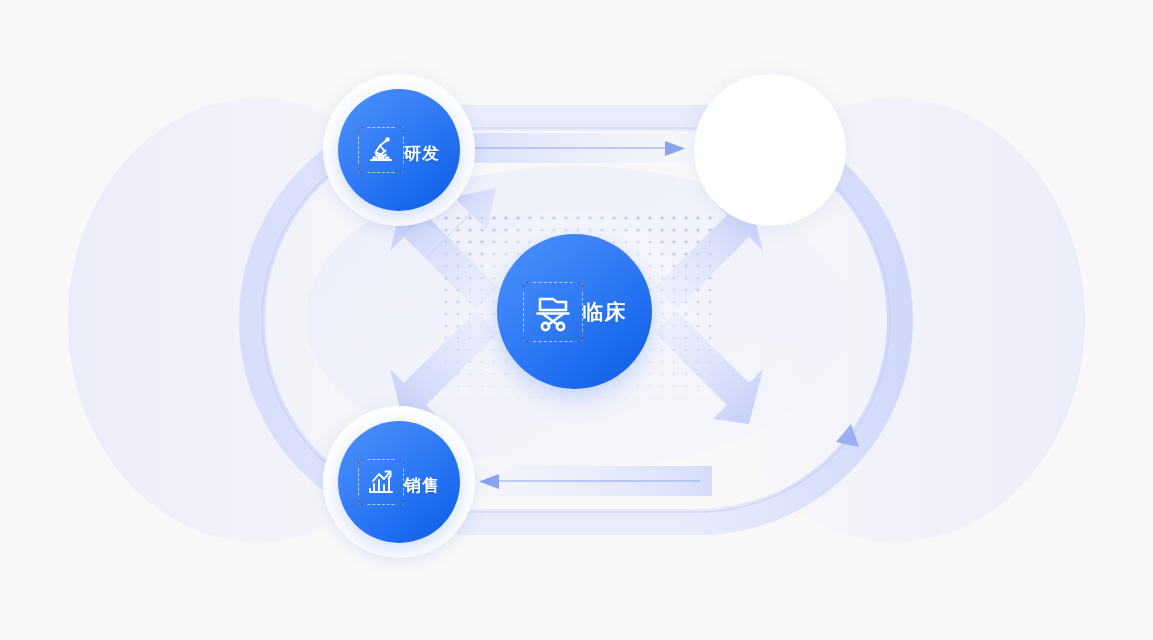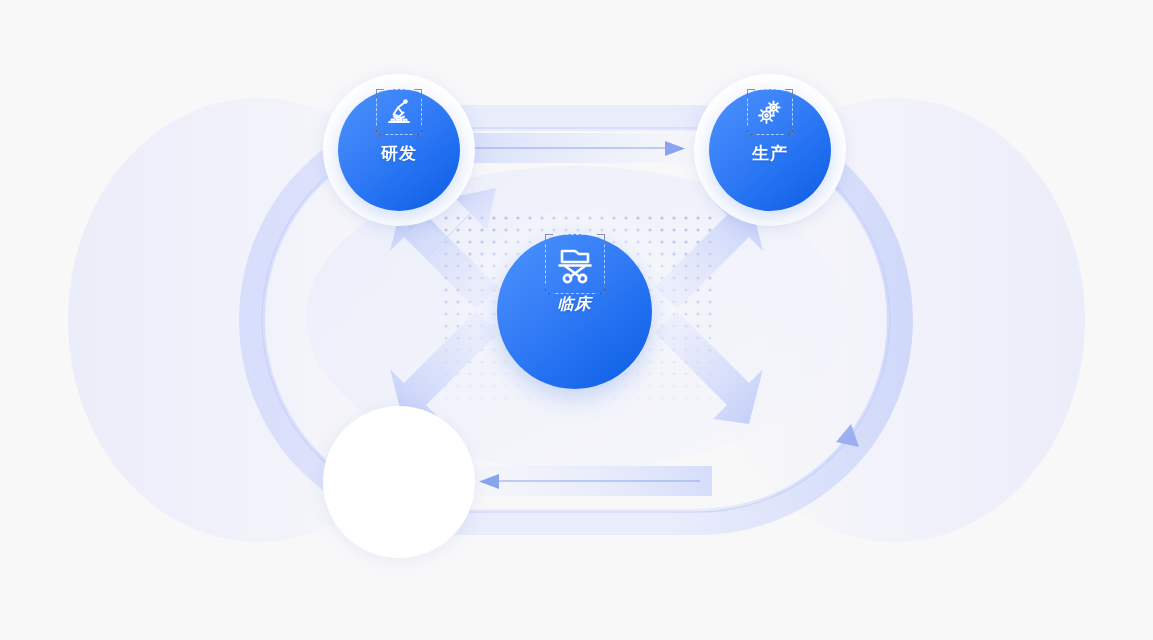--- a/index.html
+++ b/index.html
@@ -39,22 +39,23 @@
     border-radius: 50%;
     background: #ffffff;
     box-shadow: 0 2px 18px rgba(90,120,200,0.10);
   }
   .node-disc {
     position: absolute;
     border-radius: 50%;
     background: linear-gradient(140deg, #4a92fb 0%, #3b82f8 32%, #1f6ef0 70%, #0c5ce0 100%);
     box-shadow: 0 6px 20px rgba(30,90,220,0.22);
     display: flex;
-    flex-direction: column;
+    flex-direction: row;
     align-items: center;
+    justify-content: center;
   }
   .icon-frame {
     position: relative;
     border: 1px dashed rgba(255,255,255,0.62);
     display: flex;
     align-items: center;
     justify-content: center;
     box-sizing: border-box;
   }
   .icon-frame .cnr {
@@ -84,21 +85,21 @@
   .node-outer .icon-frame { width: 46px; height: 46px; }
   .node-outer .node-label { font-size: 17px; margin-top: 7px; }
 
   
   #node-center { left: 497px; top: 234px; width: 155px; height: 155px; }
   #node-center .node-disc {
     width: 155px; height: 155px; left: 0; top: 0;
     box-shadow: 0 8px 26px rgba(25,85,220,0.26);
   }
   #node-center .icon-frame { width: 60px; height: 60px; }
-  #node-center .node-label { font-size: 16px; margin-top: 0; font-style: italic; }
+  #node-center .node-label { font-size: 21px; margin-top: 0; }
 </style>
 </head>
 <body>
 
 <div id="stage">
 
   <svg id="bg-svg" viewBox="0 0 1153 640">
     <defs>
       <linearGradient id="blobL" x1="0" y1="0" x2="1" y2="0">
         <stop offset="0%" stop-color="#e6e8fa" stop-opacity="0.72"></stop>
@@ -222,49 +223,43 @@
           <path d="M21.5 24.5 h3 v2.5 h-3 z"></path>
           <path d="M15 22.5 h4 v4.5 h-4 z"></path>
         </svg>
       </div>
       <div class="node-label">研发</div>
     </div>
   </div>
 
   <div class="node node-outer" id="node-produce" style="left:694px; top:74px; width:152px; height:152px;">
     <div class="node-halo"></div>
+  </div>
+
+  <div class="node node-outer" id="node-sales" style="left:323px; top:406px; width:152px; height:152px;">
+    <div class="node-halo"></div>
     <div class="node-disc">
       <div class="icon-frame">
         <span class="cnr tl"></span>
           <span class="cnr tr"></span>
         <span class="cnr bl"></span>
           <span class="cnr br"></span>
-        <svg width="34" height="34" viewBox="0 0 34 34" fill="none" stroke="#ffffff" stroke-width="1.8" stroke-linecap="round" stroke-linejoin="round">
-          <g transform="translate(20.5,12.5)">
-            <circle r="3.2"></circle>
-            <circle r="1.1"></circle>
-            <path d="M0 -6.2 v2 M0 6.2 v-2 M-6.2 0 h2 M6.2 0 h-2
-                     M-4.4 -4.4 l1.4 1.4 M4.4 4.4 l-1.4 -1.4
-                     M4.4 -4.4 l-1.4 1.4 M-4.4 4.4 l1.4 -1.4"></path>
-          </g>
-          <g transform="translate(13.5,20.5)">
-            <circle r="4.2"></circle>
-            <circle r="1.4"></circle>
-            <path d="M0 -7.6 v2.2 M0 7.6 v-2.2 M-7.6 0 h2.2 M7.6 0 h-2.2
-                     M-5.4 -5.4 l1.6 1.6 M5.4 5.4 l-1.6 -1.6
-                     M5.4 -5.4 l-1.6 1.6 M-5.4 5.4 l1.6 -1.6"></path>
-          </g>
+        <svg width="34" height="34" viewBox="0 0 34 34" fill="none" stroke="#ffffff" stroke-width="1.9" stroke-linecap="round" stroke-linejoin="round">
+          <path d="M6 27 H28"></path>
+          <path d="M6 27 V24"></path>
+          <path d="M10 27 V19"></path>
+          <path d="M15 27 V15"></path>
+          <path d="M20 27 V20"></path>
+          <path d="M25 27 V12"></path>
+          <path d="M9 16 L15 9 L20 14 L26 7"></path>
+          <path d="M21.5 6.5 H26.5 V11.5"></path>
         </svg>
       </div>
-      <div class="node-label">生产</div>
+      <div class="node-label">销售</div>
     </div>
-  </div>
-
-  <div class="node node-outer" id="node-sales" style="left:323px; top:406px; width:152px; height:152px;">
-    <div class="node-halo"></div>
   </div>
 
 
   <div class="node" id="node-center">
     <div class="node-disc">
       <div class="icon-frame">
         <span class="cnr tl"></span>
           <span class="cnr tr"></span>
         <span class="cnr bl"></span>
           <span class="cnr br"></span>

